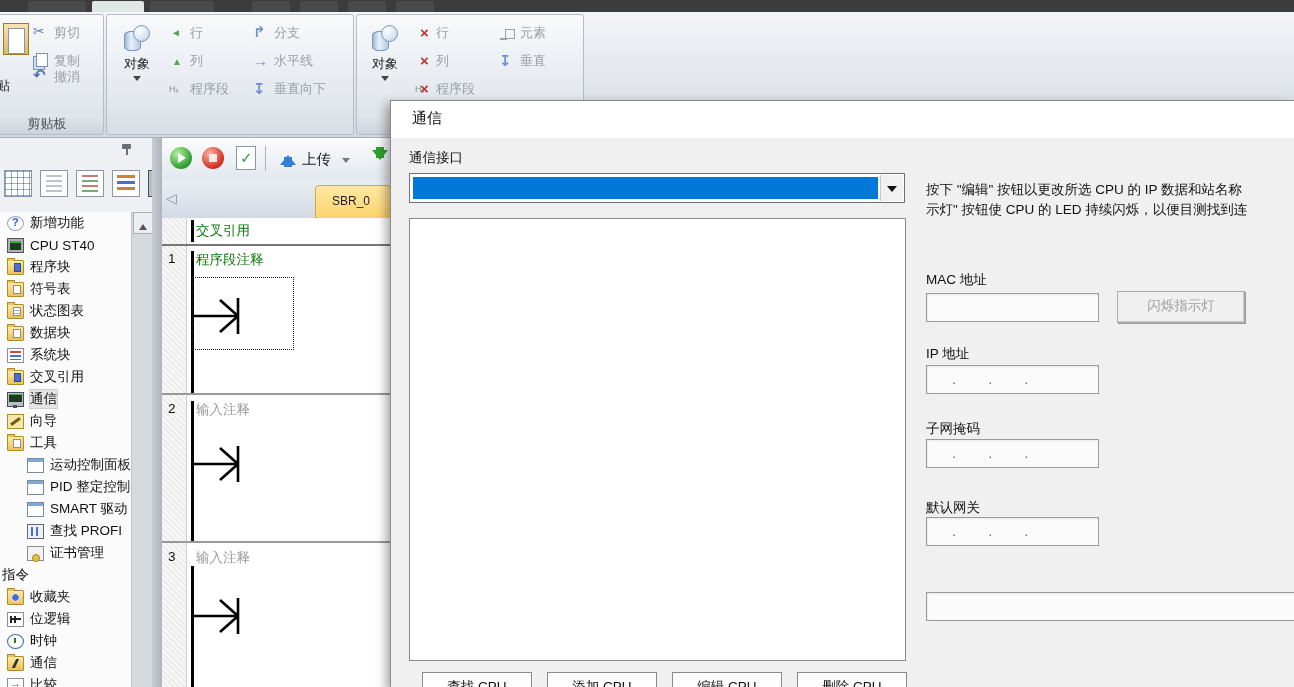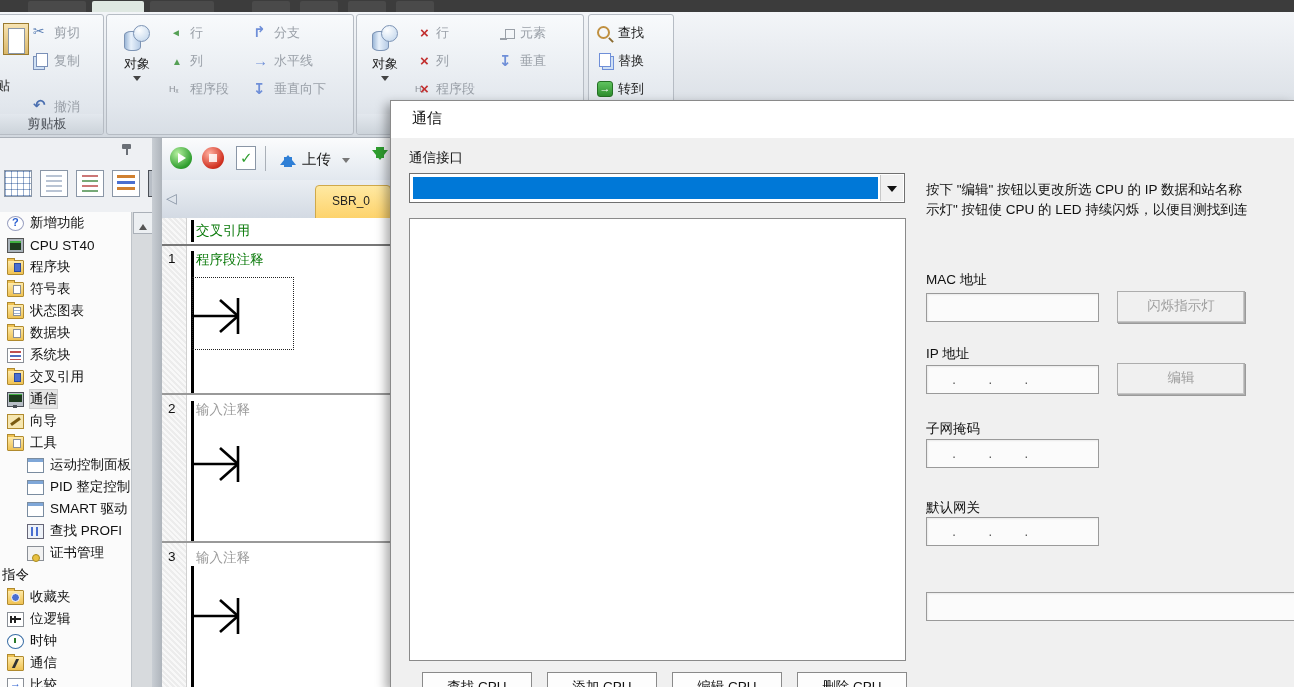--- a/index.html
+++ b/index.html
@@ -197,21 +197,21 @@
       <div class="rbtn" style="left:42px;top:6px;">
         <span class="ric ic-scissors"></span>
         <span>剪切</span>
       </div>
       <div class="rbtn" style="left:42px;top:34px;">
         <span class="ric">
             <span class="ic-copy" style="display:block"></span>
           </span>
         <span>复制</span>
       </div>
-      <div class="rbtn" style="left:42px;top:80px;">
+      <div class="rbtn" style="left:42px;top:50px;">
         <span class="ric ic-undo"></span>
         <span>撤消</span>
       </div>
       <div class="rglabel">剪贴板</div>
     </div>
 
     <div class="rgroup" style="left:106px;width:246px;">
       <div class="bigbtn" style="left:8px;">
         <div class="cylinder">
             <div class="can"></div>
@@ -273,40 +273,20 @@
           </span>
         <span>元素</span>
       </div>
       <div class="rbtn" style="left:142px;top:34px;">
         <span class="ric ic-vdown"></span>
         <span>垂直</span>
       </div>
       <div class="rglabel"></div>
     </div>
 
-    <div class="rgroup" style="left:588px;width:84px;">
-      <div class="rbtn en" style="left:8px;top:6px;">
-        <span class="ric">
-            <span class="ic-find" style="display:block;position:relative;"></span>
-          </span>
-        <span>查找</span>
-      </div>
-      <div class="rbtn en" style="left:8px;top:34px;">
-        <span class="ric">
-            <span class="ic-replace" style="display:block"></span>
-          </span>
-        <span>替换</span>
-      </div>
-      <div class="rbtn en" style="left:8px;top:62px;">
-        <span class="ric">
-            <span class="ic-goto" style="display:block"></span>
-          </span>
-        <span>转到</span>
-      </div>
-    </div>
   </div>
 
   <div id="leftpanel" class="abs">
     <div id="pin"></div>
     <div id="viewicons">
       <div class="vic grid"></div>
       <div class="vic doc"></div>
       <div class="vic doc2"></div>
       <div class="vic list"></div>
       <div class="vic mon"></div>
@@ -483,21 +463,20 @@
 
     <div id="info1" style="top:80px;">按下 "编辑" 按钮以更改所选 CPU 的 IP 数据和站名称</div>
     <div id="info2" style="top:100px;">示灯" 按钮使 CPU 的 LED 持续闪烁，以便目测找到连</div>
 
     <div class="dlabel" style="left:535px;top:170px;">MAC 地址</div>
     <div class="dinput" style="top:192px;"></div>
     <div class="dbtn" style="top:190px;">闪烁指示灯</div>
 
     <div class="dlabel" style="left:535px;top:244px;">IP 地址</div>
     <div class="dinput" style="top:264px;">       .         .         .</div>
-    <div class="dbtn" style="top:262px;">编辑</div>
 
     <div class="dlabel" style="left:535px;top:319px;">子网掩码</div>
     <div class="dinput" style="top:338px;">       .         .         .</div>
 
     <div class="dlabel" style="left:535px;top:398px;">默认网关</div>
     <div class="dinput" style="top:416px;">       .         .         .</div>
 
     <div id="station-input" style="top:491px;"></div>
   </div>
 

